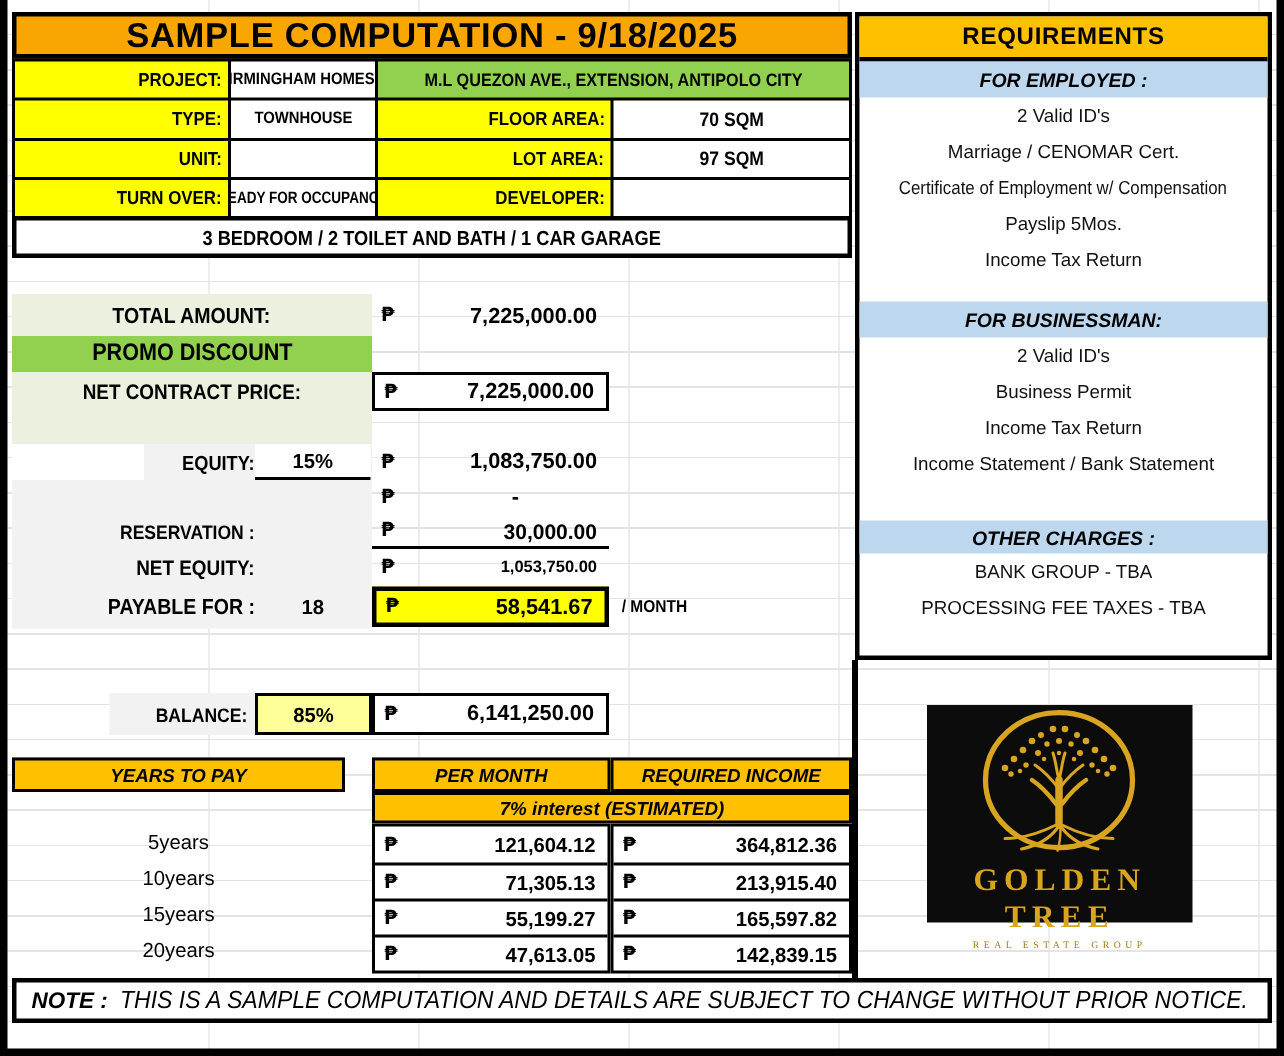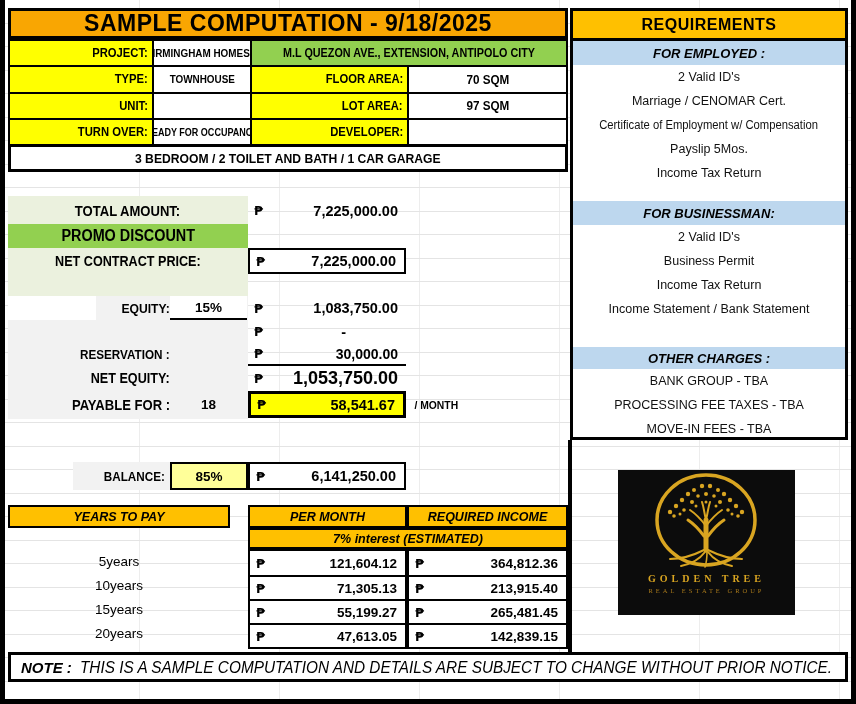--- a/index.html
+++ b/index.html
@@ -67,21 +67,21 @@
   .req-box { left:570px; top:8px; width:278px; height:432px; border:3px solid #000; background:#fff; }
   .req-title { height:30px; background:#ffc000; border-bottom:3px solid #000; display:flex; align-items:center; justify-content:center;
                font-size:16px; font-weight:bold; letter-spacing:.5px; }
   .req-sub { background:#bdd7ee; display:flex; align-items:center; justify-content:center;
              font-weight:bold; font-style:italic; font-size:13px; }
   .req-item { display:flex; align-items:center; justify-content:center; font-size:12.5px; color:#111; }
 
   .v-divider { left:568px; top:440px; width:4px; height:212px; background:#000; }
 
   .logo-box { left:618px; top:470px; width:177px; height:145px; background:#0c0c0c; text-align:center; }
-  .logo-name { color:#d9a521; font-family:"Liberation Serif", serif; font-weight:bold; font-size:10px; letter-spacing:4px; margin-top:1px; }
+  .logo-name { color:#d9a521; font-family:"Liberation Serif", serif; font-weight:bold; font-size:21px; letter-spacing:4px; margin-top:1px; }
   .logo-sub { color:#a8791a; font-family:"Liberation Serif", serif; font-size:6.5px; letter-spacing:3px; margin-top:3px; }
 
   .note-box { left:8px; top:652px; width:840px; height:30px; border:3px solid #000; background:#fff;
               display:flex; align-items:center; padding-left:10px; font-style:italic; font-size:16.5px; white-space:nowrap; }
   .note-box b { margin-right:8px; font-size:15px; }
 
   .permonth-suffix { font-weight:bold; font-size:11.5px; display:flex; align-items:center; }
 </style>
 </head>
 <body>
@@ -197,21 +197,21 @@
   <div class="abs money underlined" style="left:248px;top:343px;width:158px;height:23px;">
     <span class="cur">₱</span>
     <span class="amt" style="font-size:14px;">30,000.00</span>
   </div>
 
   <div class="abs row-label" style="left:8px;top:366px;width:162px;height:24px;font-size:14px;">
     <span class="narrow-r">NET EQUITY:</span>
   </div>
   <div class="abs money" style="left:248px;top:366px;width:158px;height:24px;">
     <span class="cur">₱</span>
-    <span class="amt" style="font-size:18px;">1,053,750.00</span>
+    <span class="amt" style="font-size:11px;">1,053,750.00</span>
   </div>
 
   <div class="abs row-label" style="left:8px;top:390px;width:162px;height:29px;font-size:14.5px;">
     <span class="narrow-r">PAYABLE FOR :</span>
   </div>
   <div class="abs pct-cell" style="left:170px;top:390px;width:77px;height:29px;">
     <span>18</span>
   </div>
   <div class="abs money" style="left:248px;top:391px;width:158px;height:27px;background:#ffff00;border:3px solid #000;">
     <span class="cur">₱</span>
@@ -284,21 +284,21 @@
     <div class="yt-row">
         <span class="cur">₱</span>
         <span class="amt">364,812.36</span>
       </div>
     <div class="yt-row">
         <span class="cur">₱</span>
         <span class="amt">213,915.40</span>
       </div>
     <div class="yt-row">
         <span class="cur">₱</span>
-        <span class="amt">265,481.45</span>
+        <span class="amt">165,597.82</span>
       </div>
     <div class="yt-row">
         <span class="cur">₱</span>
         <span class="amt">142,839.15</span>
       </div>
   </div>
 
   <div class="abs req-box">
     <div class="req-title">
         <span>REQUIREMENTS</span>
@@ -344,23 +344,20 @@
     <div style="height:26px;"></div>
 
     <div class="req-sub" style="height:22px;">
         <span>OTHER  CHARGES :</span>
       </div>
     <div class="req-item" style="height:24px;">
         <span>BANK GROUP - TBA</span>
       </div>
     <div class="req-item" style="height:24px;text-align:right;">
         <span>PROCESSING FEE TAXES - TBA</span>
-      </div>
-    <div class="req-item" style="height:24px;">
-        <span>MOVE-IN FEES - TBA</span>
       </div>
   </div>
 
   <div class="abs v-divider"></div>
 
   <div class="abs logo-box">
     <svg width="177" height="98" viewBox="0 0 177 98">
       <ellipse cx="88" cy="50" rx="49" ry="45" fill="none" stroke="#d9a521" stroke-width="3.5"></ellipse>
 
       <g stroke="#d9a521" stroke-linecap="round" fill="none">

